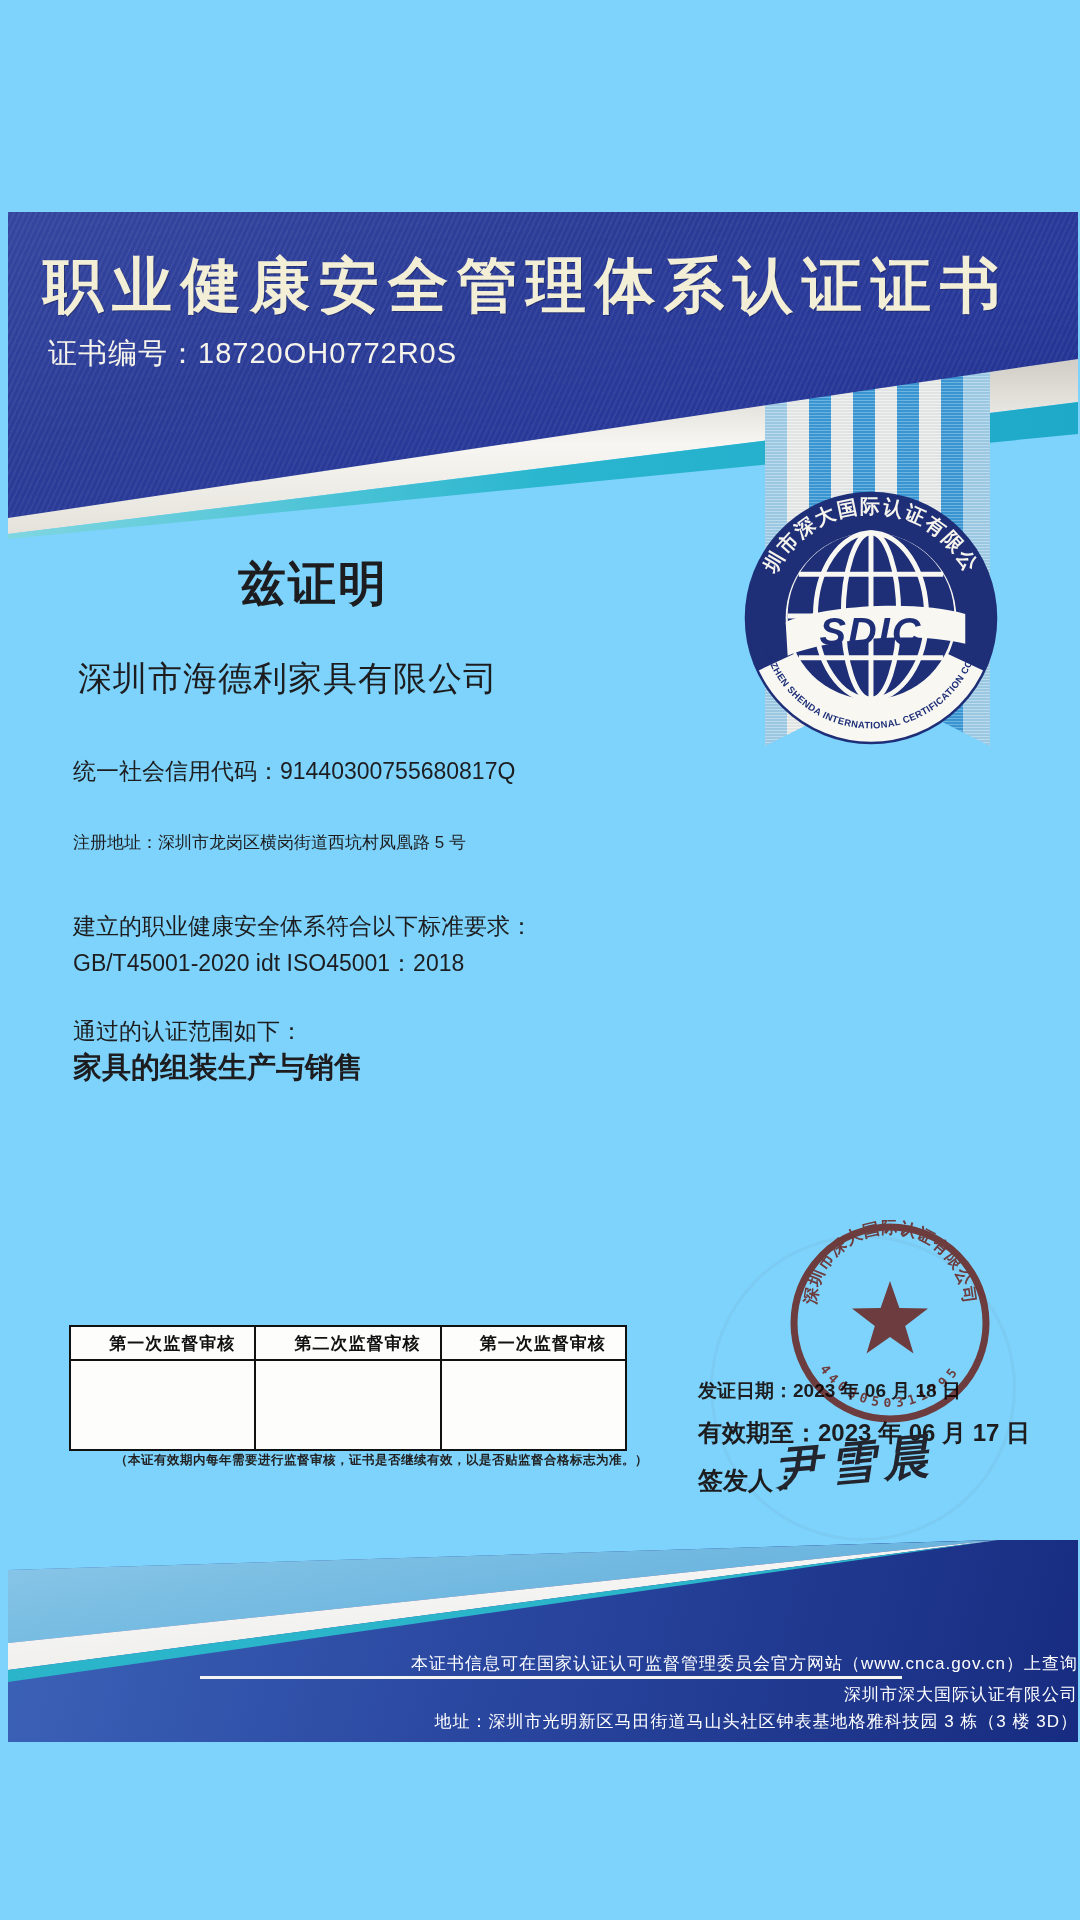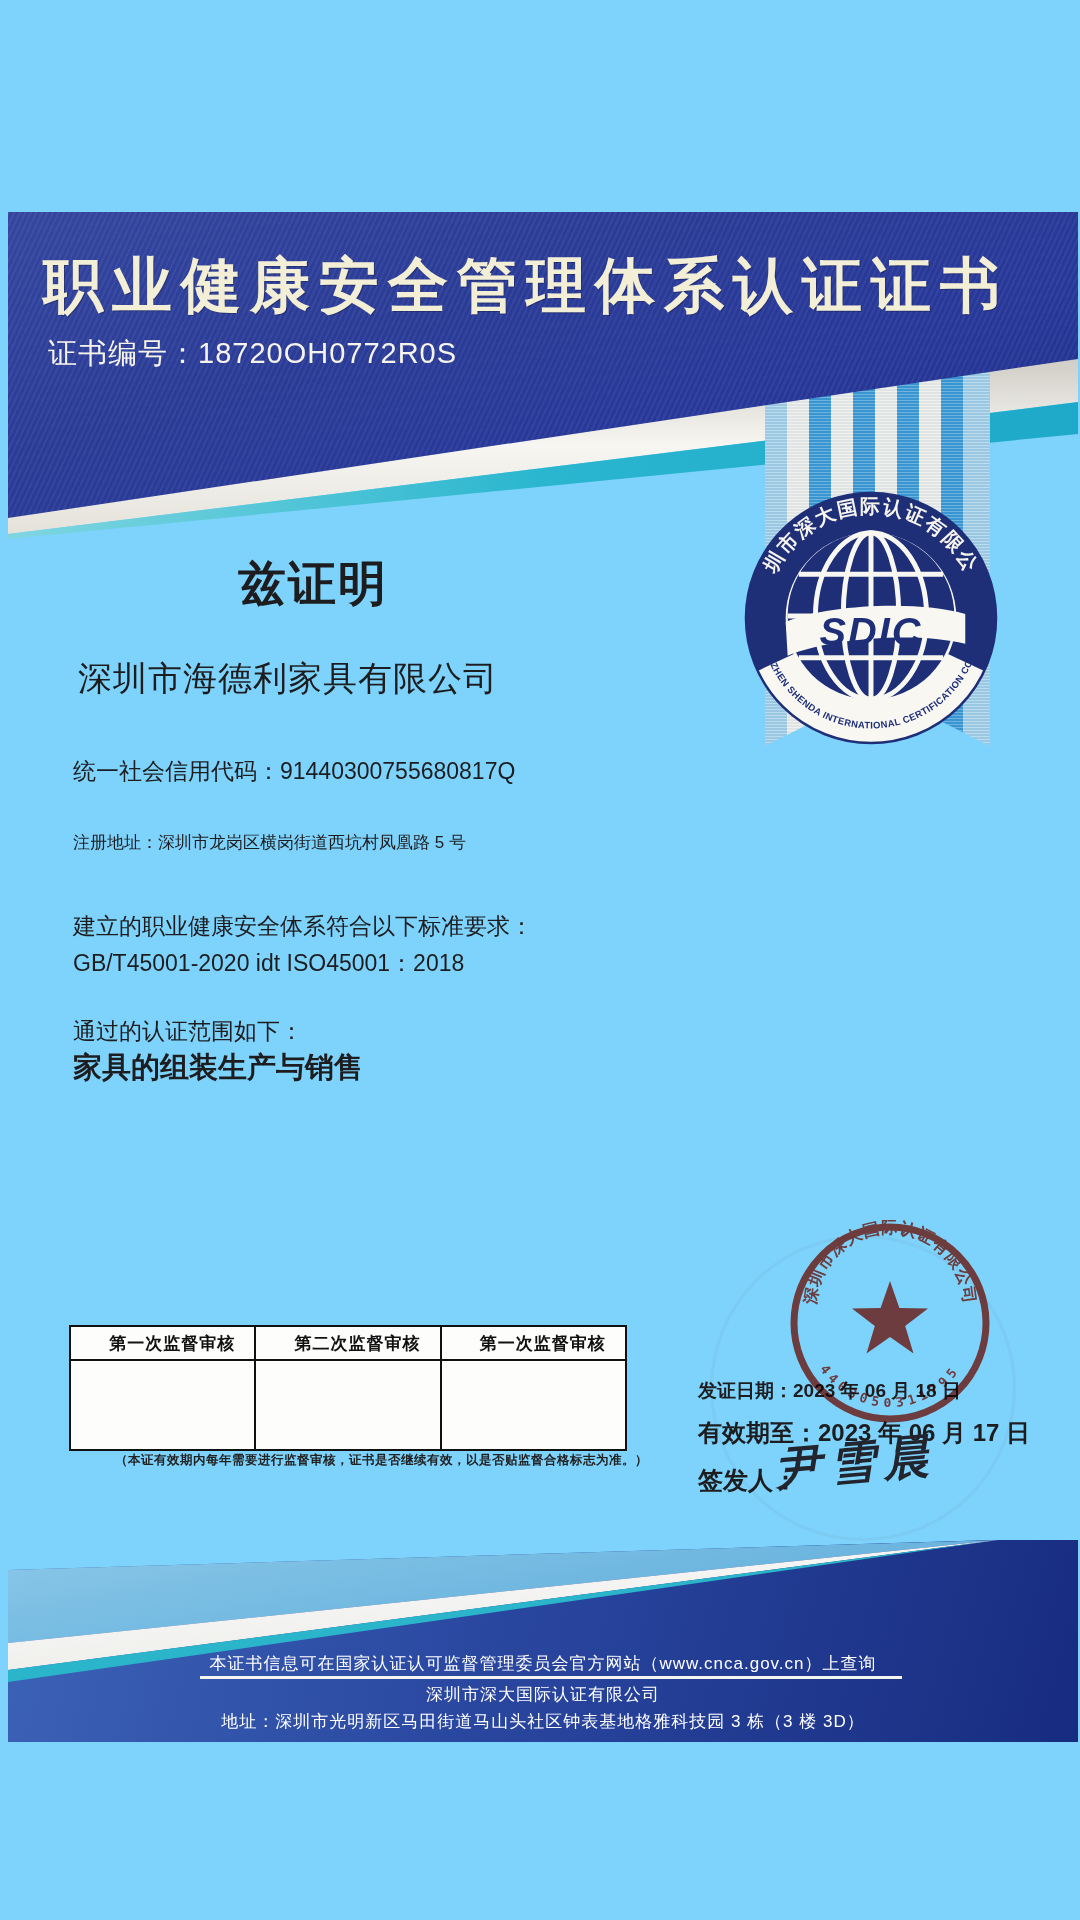--- a/index.html
+++ b/index.html
@@ -68,21 +68,21 @@
   
   #footer{position:absolute;left:8px;top:1540px;width:1070px;height:202px;z-index:2;
       background:linear-gradient(105deg,#3c63b8 0%,#2a47a0 45%,#172c80 100%);
       clip-path:polygon(0 30px,92% 0,100% 0,100% 100%,0 100%);}
   #footer .stripe{position:absolute;left:0;top:0;width:100%;height:100%;}
   #f-light{background:linear-gradient(170deg,#8cc8e8,#3e9bd2);
       clip-path:polygon(0 28px,990px 0,0 103px);}
   #f-white{background:linear-gradient(175deg,#ffffff,#dddcd6);
       clip-path:polygon(0 103px,990px 0,0 130px);}
   #f-teal{background:#2bb5cb;clip-path:polygon(0 130px,990px 0,0 142px);}
-  .f-line{position:absolute;width:100%;text-align:center;color:#ffffff;letter-spacing:1px;
+  .f-line{position:absolute;width:100%;text-align:right;color:#ffffff;letter-spacing:1px;
       font-size:17px;white-space:nowrap;}
   #f-line1{top:112px;}
   #f-divider{position:absolute;left:192px;top:136px;width:702px;height:2.5px;background:#f4f4f1;}
   #f-line2{top:143px;}
   #f-line3{top:170px;}
 </style>
 </head>
 <body>
 
 <div id="page">

